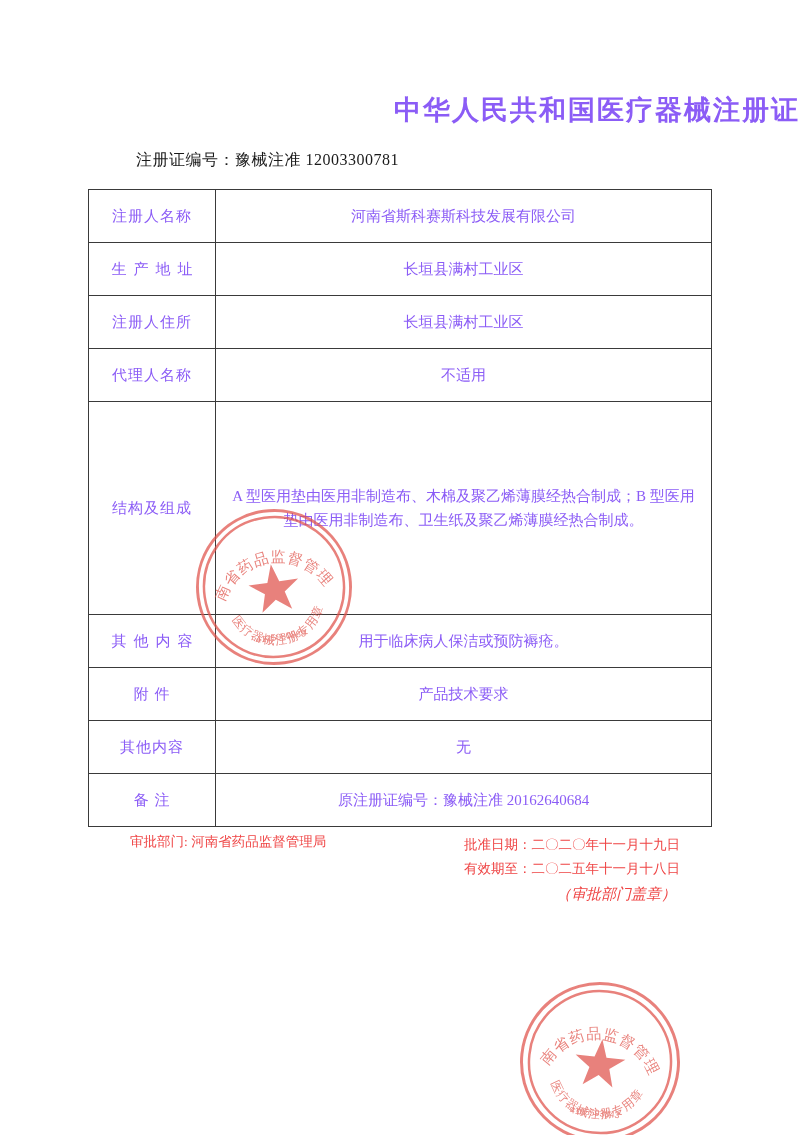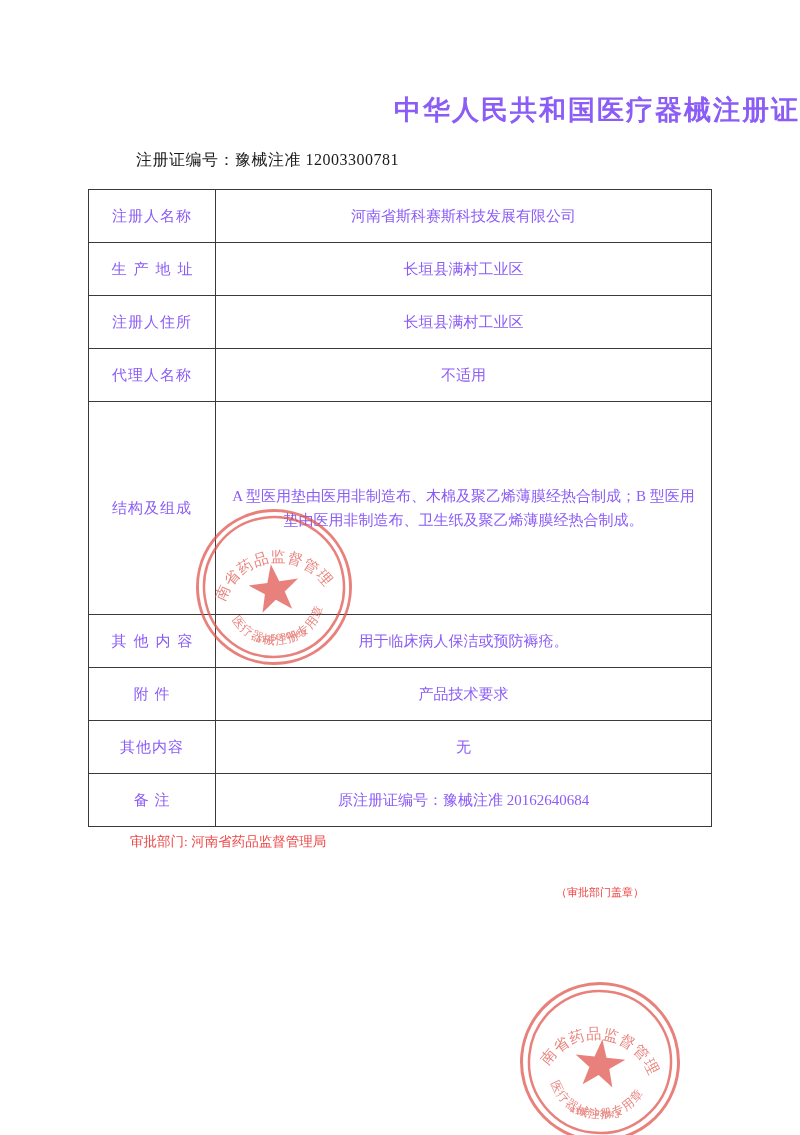--- a/index.html
+++ b/index.html
@@ -102,21 +102,22 @@
     top: 0;
     text-align: left;
     line-height: 1.75;
     white-space: nowrap;
   }
   .footer-seal-note {
     position: absolute;
     left: 468px;
     top: 52px;
     white-space: nowrap;
-    font-size: 11px;
+    font-size: 15px;
+    font-style: italic;
   }
   
   .seal {
     position: absolute;
     border: 3px solid #e0524a;
     border-radius: 50%;
     color: #e0524a;
     opacity: 0.72;
     pointer-events: none;
   }
@@ -184,20 +185,28 @@
       </tr>
       <tr class="r-small">
         <td class="label">备  注</td>
         <td class="value">原注册证编号：豫械注准 20162640684</td>
       </tr>
     </tbody>
   </table>
 
   <div class="footer">
     <div class="footer-left">审批部门: 河南省药品监督管理局</div>
+    <div class="footer-right">
+      <div>
+        <span>批准日期：</span><span>二〇二〇年十一月十九日</span>
+      </div>
+      <div>
+        <span>有效期至：</span><span>二〇二五年十一月十八日</span>
+      </div>
+    </div>
     <div class="footer-seal-note">（审批部门盖章）</div>
   </div>
 
   <div class="seal seal-1">
     <svg viewBox="0 0 150 150" xmlns="http://www.w3.org/2000/svg">
       <defs>
         <path id="topArc1" d="M 22,88 A 56,56 0 0 1 128,88" fill="none"></path>
         <path id="botArc1" d="M 30,104 A 50,50 0 0 0 120,104" fill="none"></path>
       </defs>
       <circle cx="75" cy="75" r="70" fill="none" stroke="#e0524a" stroke-width="2.5"></circle>

